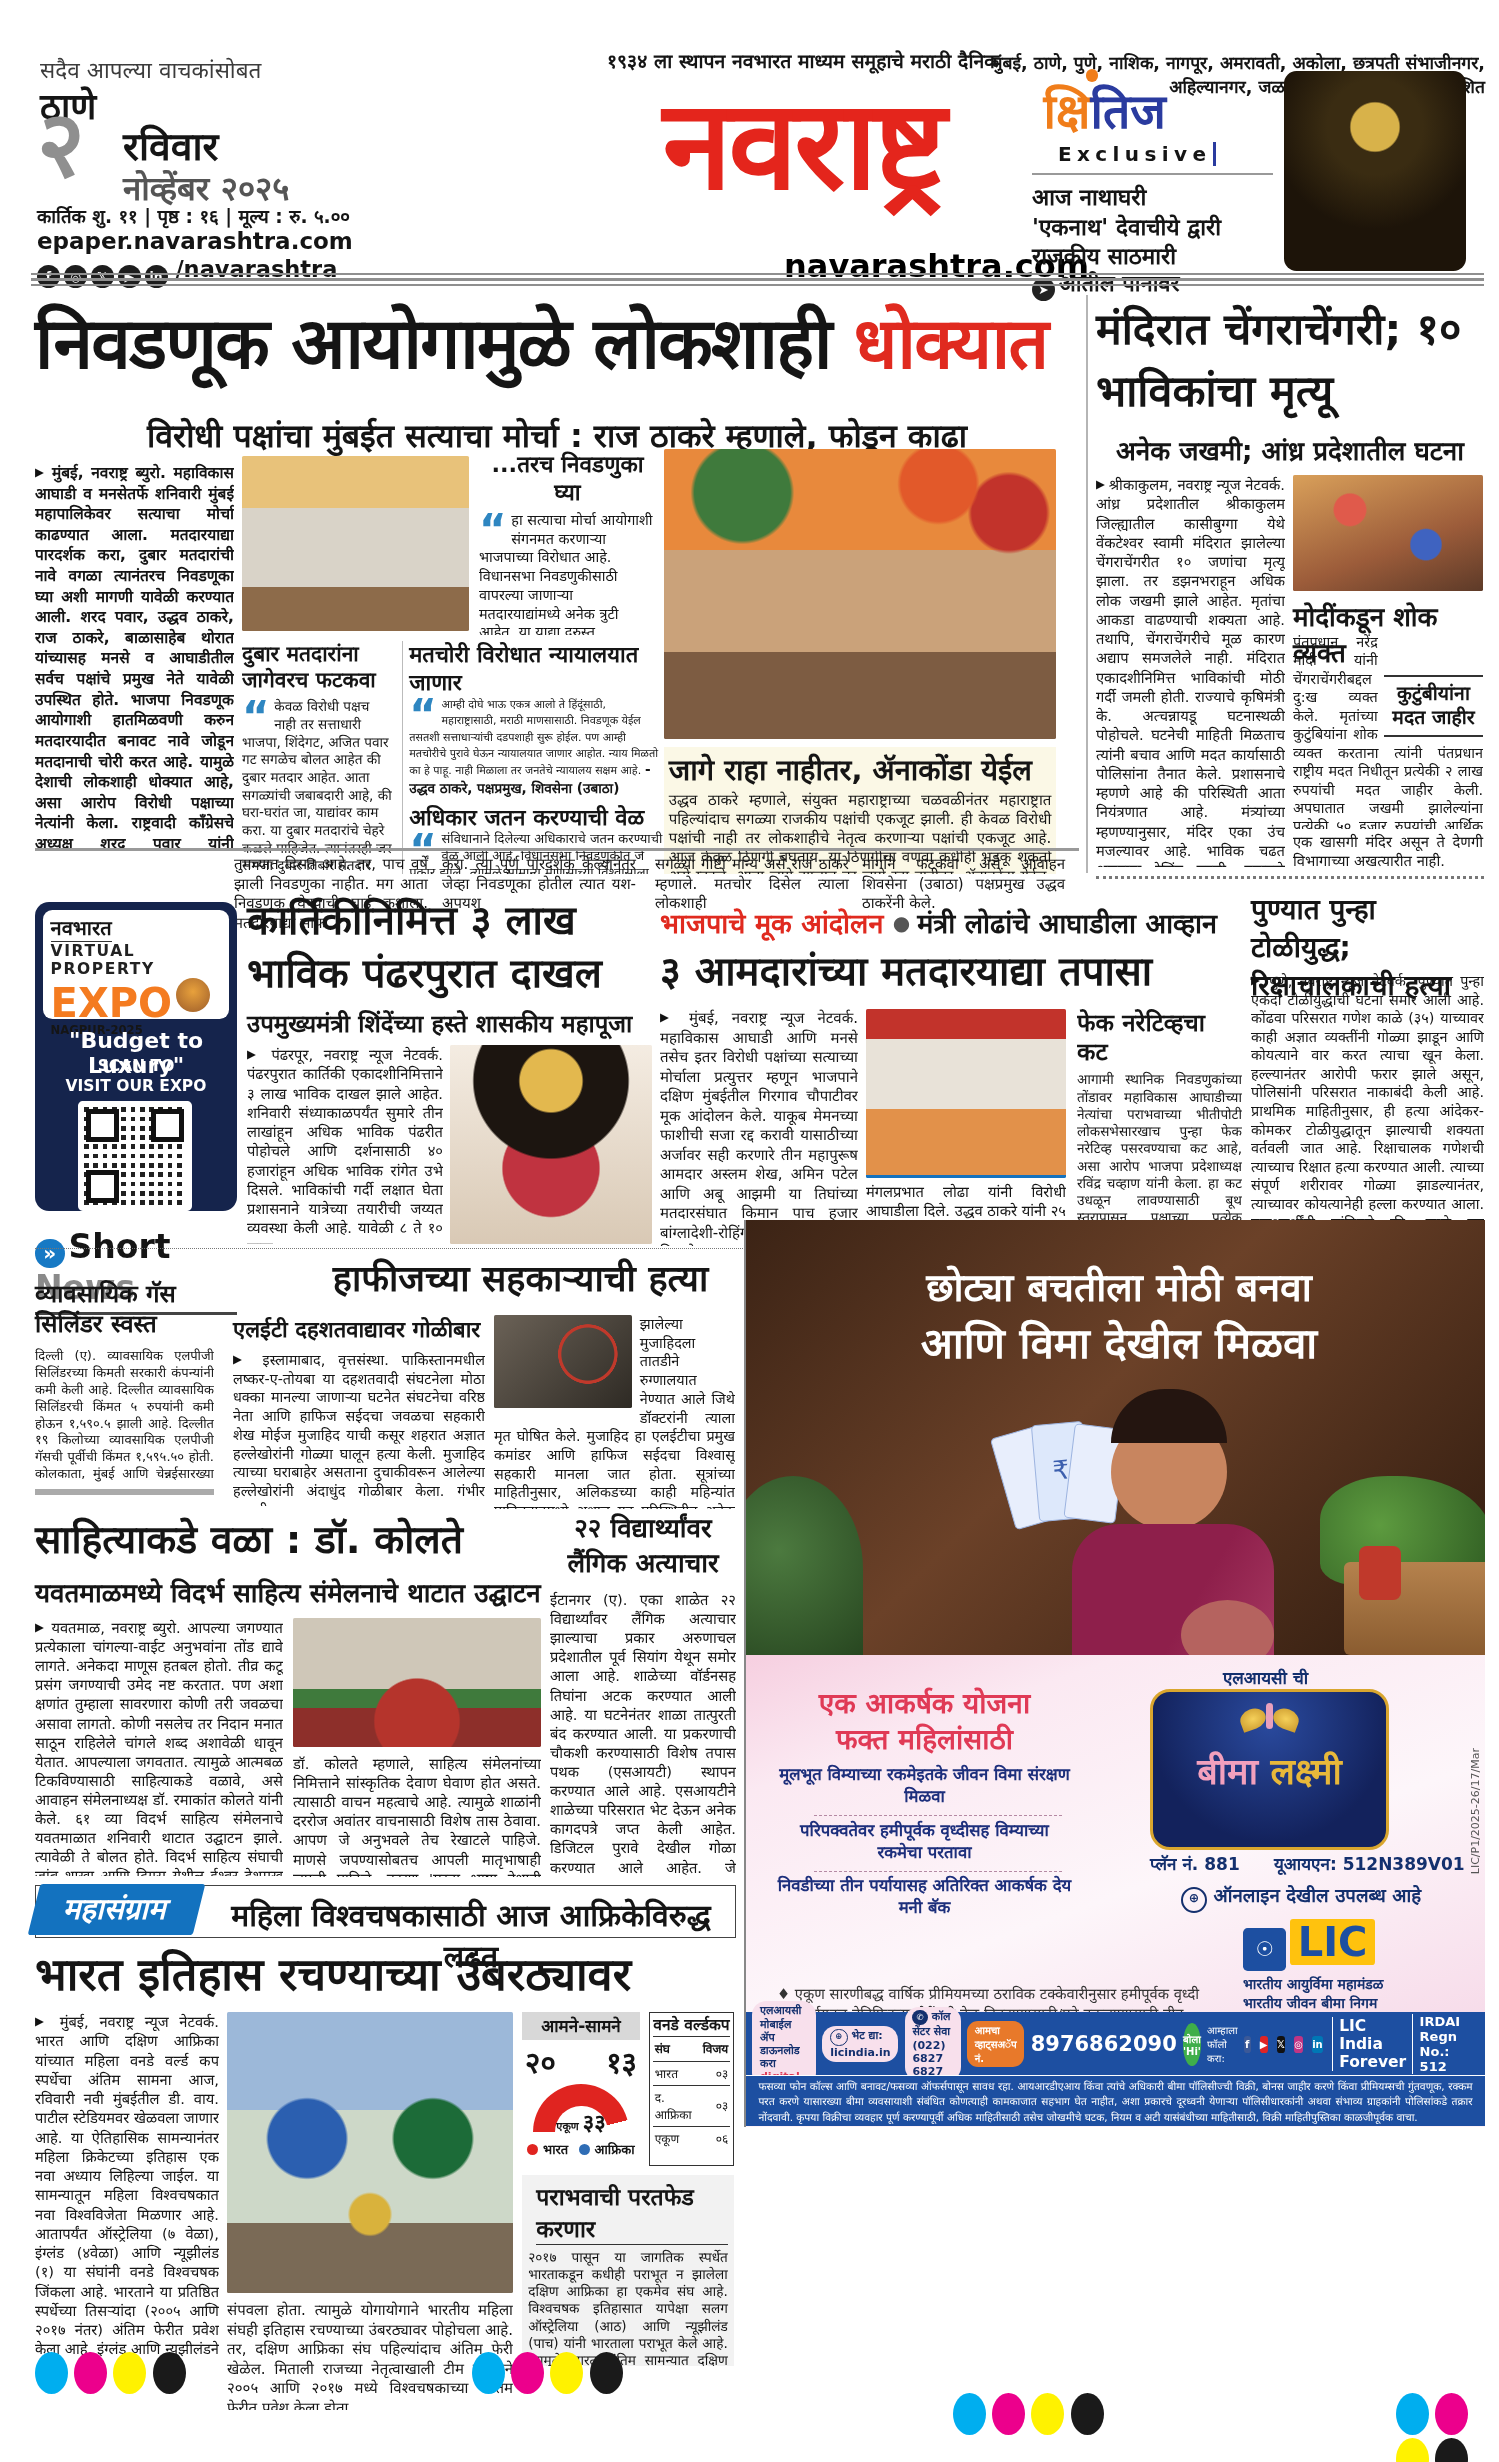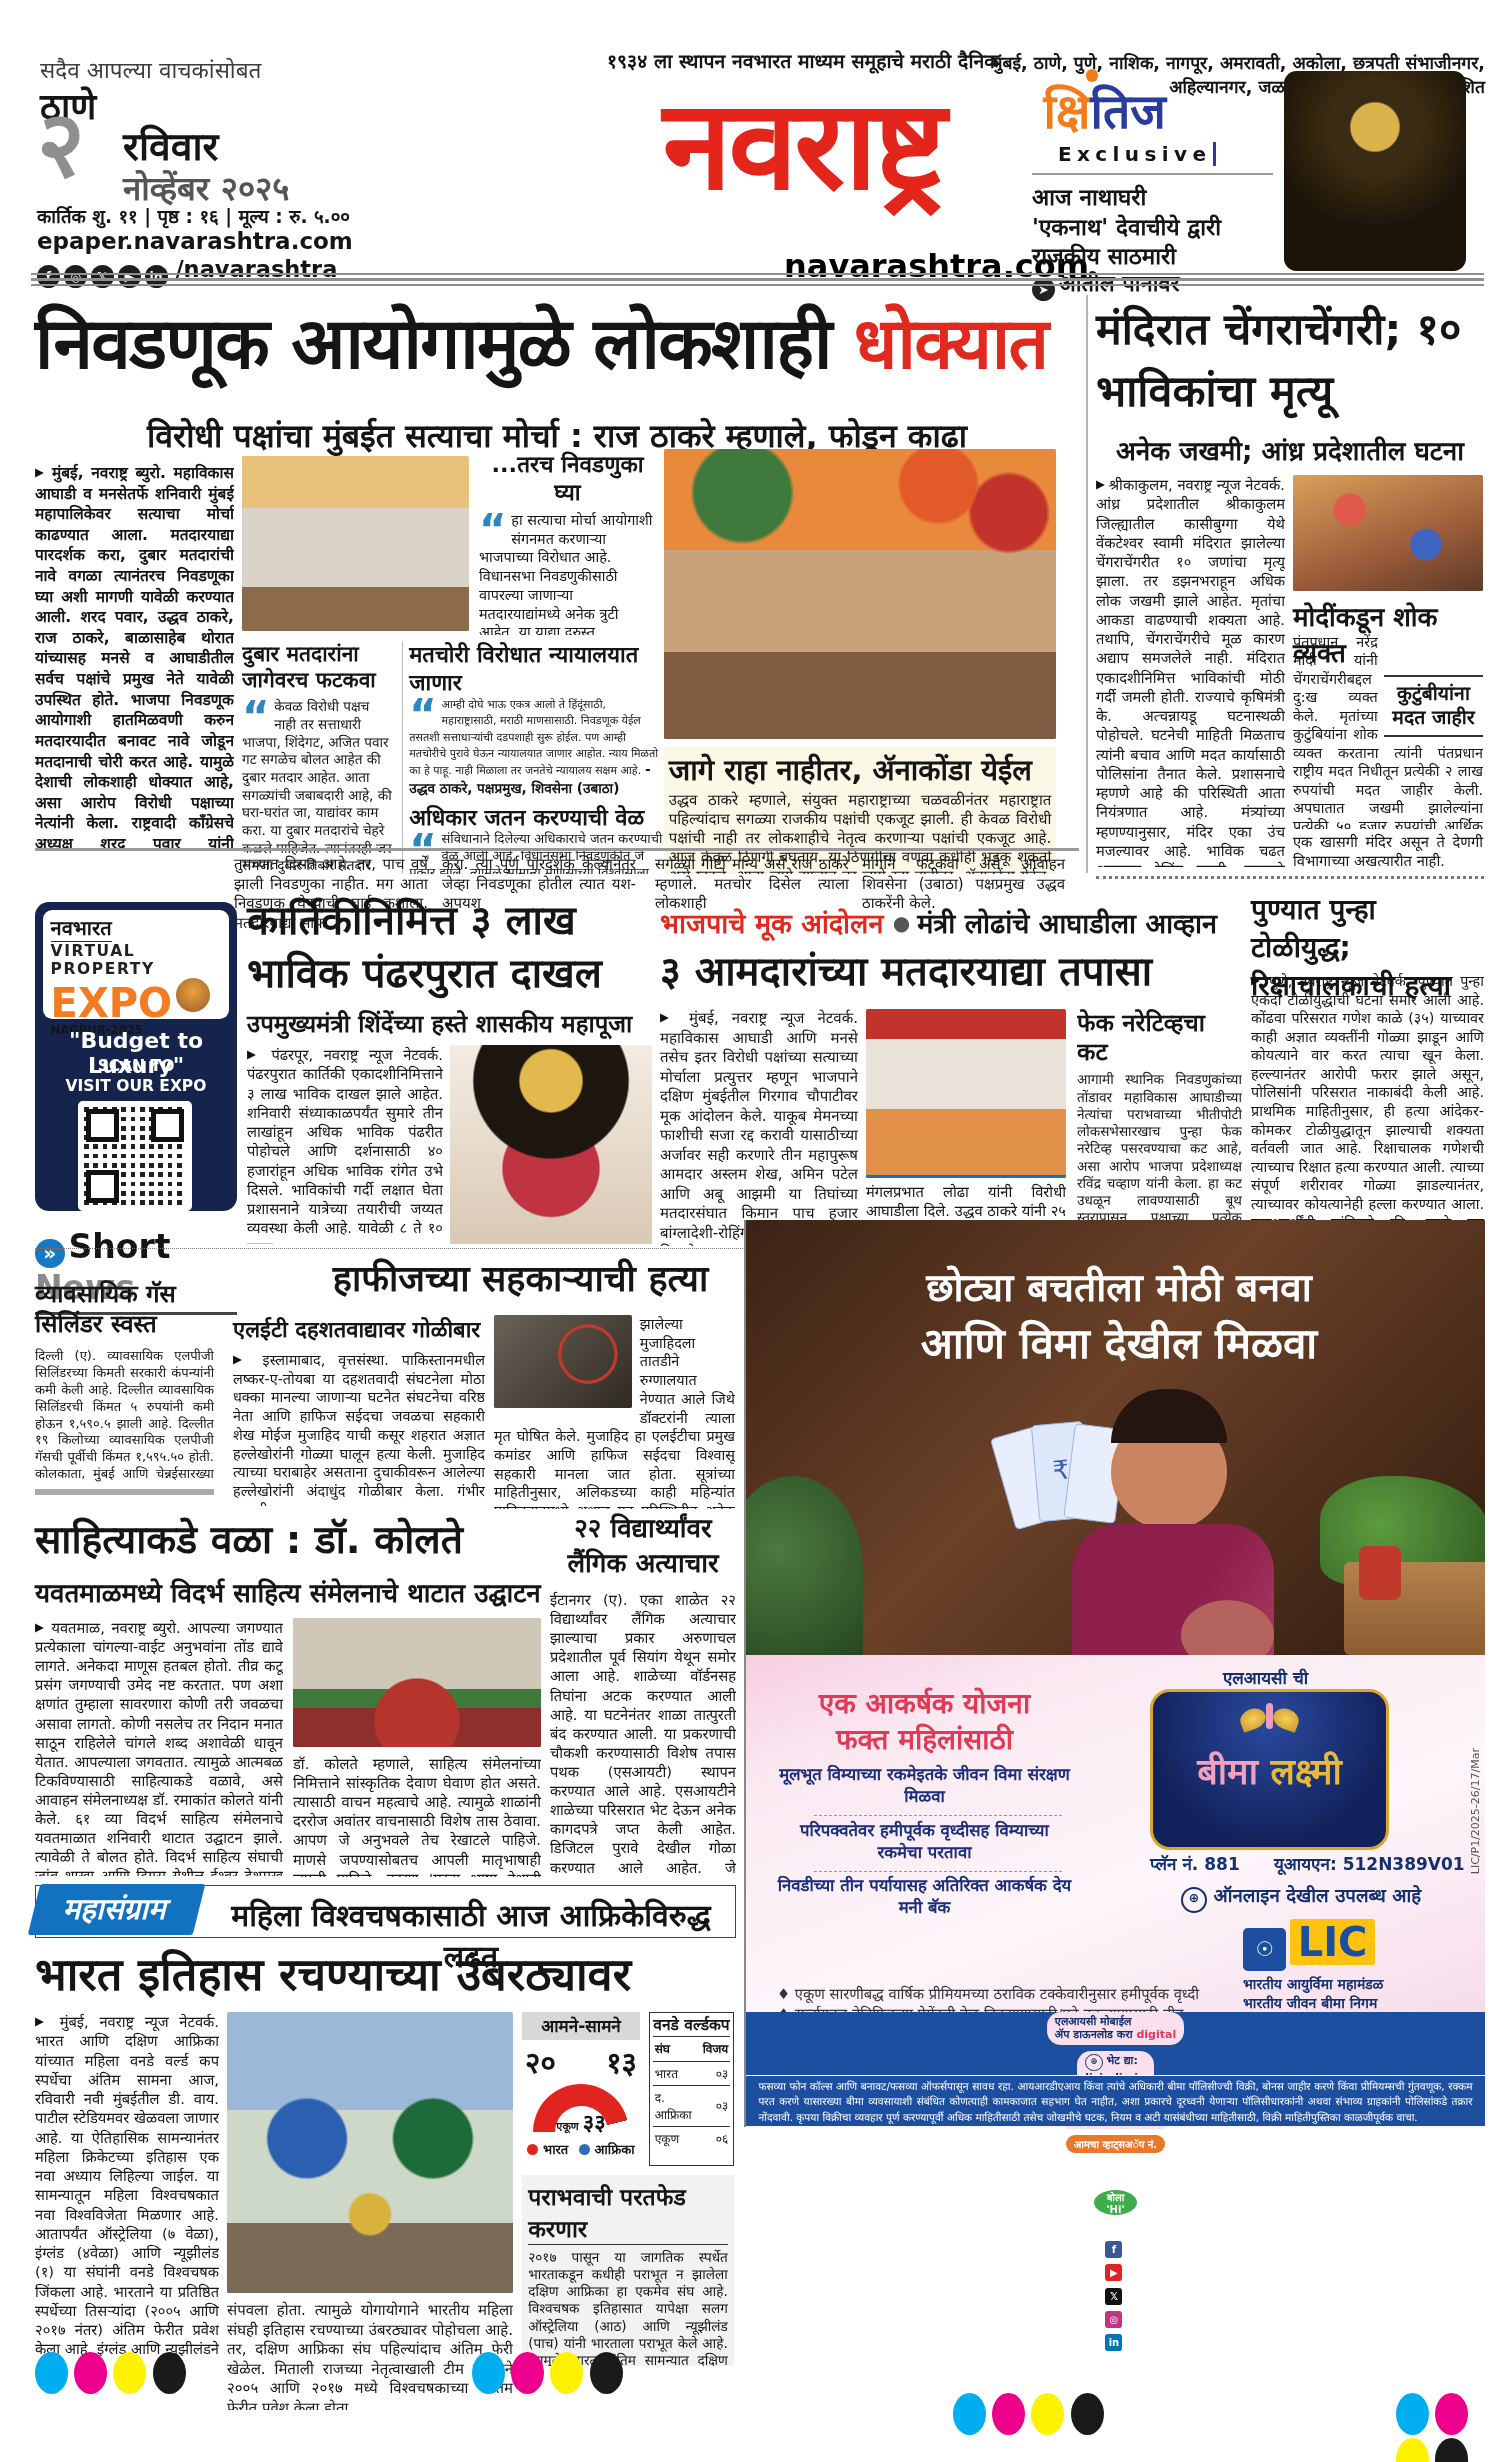--- a/index.html
+++ b/index.html
@@ -45,21 +45,21 @@
          background:conic-gradient(from 270deg at 50% 100%,#e02420 0 46%,#fff 46% 54%,#2f6db5 54% 100%);position:relative;}
   .gauge:after{content:"";position:absolute;left:22px;top:22px;width:53px;height:26px;background:#fff;border-radius:53px 53px 0 0;}
   .stat-table{border-collapse:collapse;width:100%;font-size:12px;}
   .stat-table td{border-top:1.6px solid #333;padding:3.1px 1.6px;}
   .dot{display:inline-block;width:11px;height:11px;border-radius:50%;vertical-align:-0.8px;}
   
   .lic-ad{border-left:2.3px double #888;background:#fdf2f8;}
   .lic-photo{background:linear-gradient(135deg,#3b2315,#6b4128 45%,#2e1a0e);}
   .pinkarea{background:linear-gradient(160deg,#f6cfe0,#fbe9f2 22%,#fdf6fa 60%,#f7dcea);}
   .shield{background:radial-gradient(circle at 50% 20%,#2a4a9e,#13225c 70%);border:3.1px solid #d9a62e;border-radius:20px;}
-  .strip{background:#1d4fa1;color:#fff;flex-direction:column;}
+  .strip{background:#1d4fa1;color:#fff;}
   .pill{background:#f8e0ec;color:#14306e;border-radius:14px;padding:3.1px 7.8px;font-weight:bold;}
   .sq{display:inline-block;width:17px;height:17px;border-radius:3.1px;color:#fff;font-size:10px;line-height:17px;
       text-align:center;font-weight:bold;margin-right:3.1px;}
   .note-sep{border-top:1.6px dashed #b58aa4;margin:4.7px 14px;}
 </style>
 </head>
 <body>
 
 <div class="page">
 
@@ -291,21 +291,21 @@
           </tr>
       <tr>
             <td>एकूण</td>
             <td class="r">०६</td>
           </tr>
     </tbody>
       </table>
   </div>
 
   <div class="abs" style="left:522px;top:2175px;width:212px;height:191px;background:#f2f2f2;padding:4.7px 6.2px;box-sizing:border-box;overflow:hidden;">
-    <div class="b" style="font-size:23px;border-bottom:1.6px solid #333;">पराभवाची परतफेड करणार</div>
+    <div class="b" style="font-size:23px;border-bottom:1.6px solid #333;margin-left:8px;">पराभवाची परतफेड करणार</div>
     <div class="j" style="font-size:13.6px;line-height:1.27;margin-top:3.9px;">२०१७ पासून या जागतिक स्पर्धेत भारताकडून कधीही पराभूत न झालेला दक्षिण आफ्रिका हा एकमेव संघ आहे. विश्वचषक इतिहासात यापेक्षा सलग ऑस्ट्रेलिया (आठ) आणि न्यूझीलंड (पाच) यांनी भारताला पराभूत केले आहे. त्यामुळे भारत अंतिम सामन्यात दक्षिण आफ्रिकेकडून सलग तीन वेळा झालेल्या पराभवाचा बदला घेण्यास उत्सुक असेल. दक्षिण आफ्रिकेने २०१७ च्या विश्वचषकात भारताचा ११५ धावांनी आणि २०२२ च्या विश्वचषकात तीन गडी राखून पराभव केला होता.</div>
   </div>
   <div class="abs j" style="left:227px;top:2301px;width:286px;height:109px;font-size:15px;line-height:1.3;overflow:hidden;">संपवला होता. त्यामुळे योगायोगाने भारतीय महिला संघही इतिहास रचण्याच्या उंबरठ्यावर पोहोचला आहे. तर, दक्षिण आफ्रिका संघ पहिल्यांदाच अंतिम फेरी खेळेल. मिताली राजच्या नेतृत्वाखाली टीम इंडियाने २००५ आणि २०१७ मध्ये विश्वचषकाच्या अंतिम फेरीत प्रवेश केला होता.</div>
 
   <div class="abs lic-ad" style="left:744px;top:1220px;width:739px;height:907px;">
 
     <div class="abs lic-photo" style="left:0;top:0;width:739px;height:435px;overflow:hidden;">
       <div class="abs c b" style="left:78px;top:39px;width:590px;font-size:39px;color:#fff;">छोट्या बचतीला मोठी बनवा</div>
       <div class="abs c b" style="left:78px;top:93px;width:590px;font-size:42px;color:#fff;">आणि विमा देखील मिळवा</div>
 

